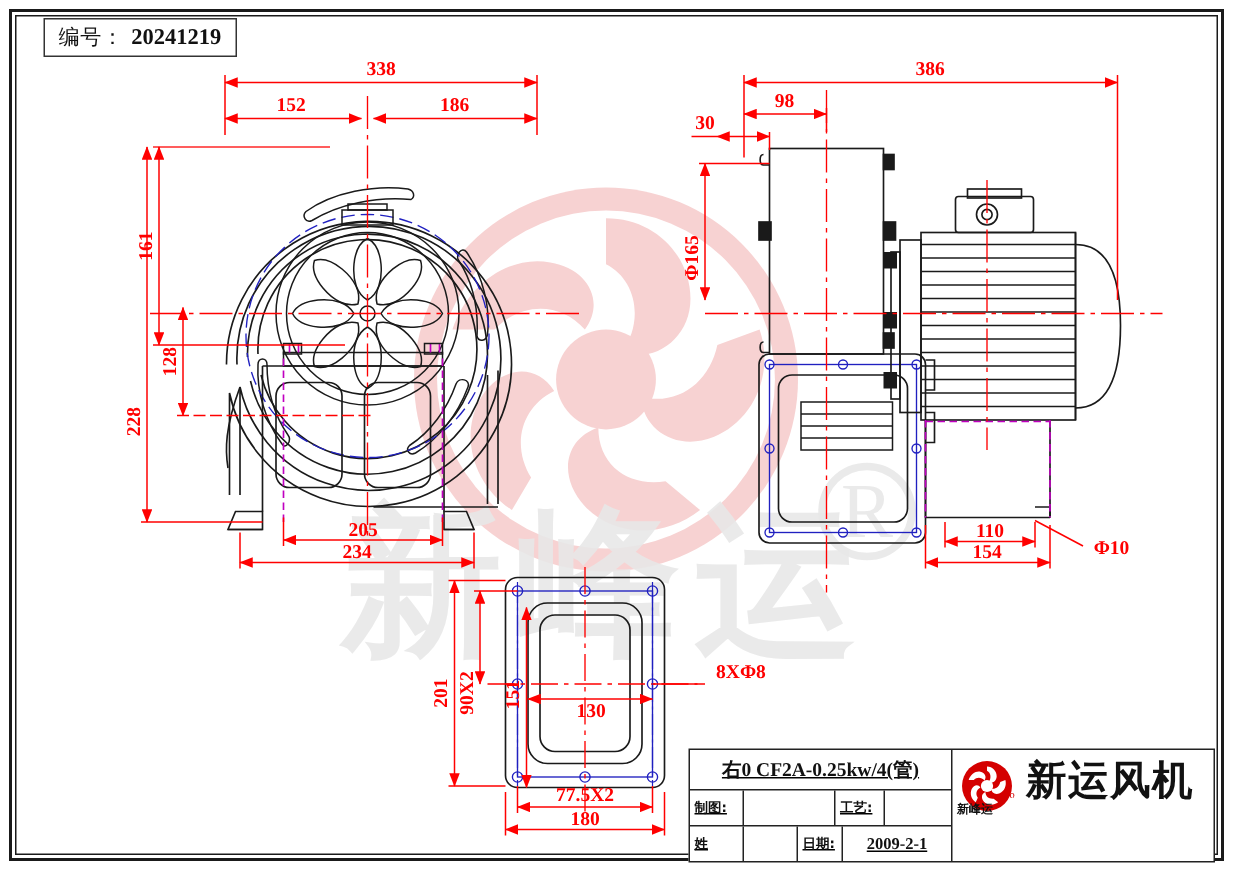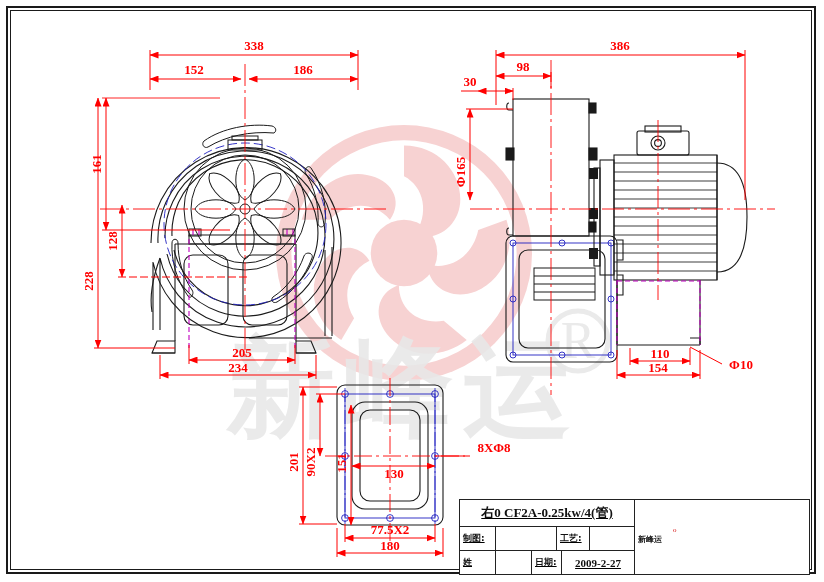--- a/index.html
+++ b/index.html
@@ -376,40 +376,60 @@
       <text class="dimtxt" x="390" y="534" text-anchor="middle">77.5X2</text>
       <text class="dimtxt" x="390" y="550" text-anchor="middle">180</text>
     </g>
 
     </g>
   </svg>
 
   <div class="frame"></div>
   <div class="frame-inner"></div>
 
+  <div id="numbox">
+    <span class="lbl">编号：</span>
+    <span class="val">20241219</span>
+  </div>
 
   <div id="titleblock">
     <div id="tb-left">
       <div id="tb-model">右0  CF2A-0.25kw/4(管)</div>
 
       <div class="tb-row">
         <div class="tb-cell" style="width:36px">制图:</div>
         <div class="tb-cell" style="width:61px"></div>
         <div class="tb-cell" style="width:33px">工艺:</div>
         <div class="tb-cell nob" style="flex:1"></div>
       </div>
 
 
       <div class="tb-row">
         <div class="tb-cell" style="width:36px">姓</div>
         <div class="tb-cell" style="width:36px"></div>
         <div class="tb-cell" style="width:30px">日期:</div>
-        <div class="tb-cell tb-val nob" style="flex:1">2009-2-27</div>
+        <div class="tb-cell tb-val nob" style="flex:1">2009-2-1</div>
       </div>
     </div>
 
     <div id="tb-right">
+      <div id="logo-wrap">
+        <div id="logo-mark">
+          <svg viewBox="0 0 100 100" width="34" height="34">
+            <circle cx="50" cy="50" r="49" fill="#d40000"></circle>
+            <g fill="#ffffff">
+              <path d="M50,12 C61,12 69,21 69,31 C69,40 61,46 53,43 C59,35 58,24 50,20 Z"></path>
+              <path d="M86,38 C89,49 84,60 75,64 C67,68 59,64 58,55 C67,57 74,51 76,42 Z"></path>
+              <path d="M72,82 C63,89 51,88 44,81 C38,74 39,65 47,62 C47,71 54,76 63,75 Z"></path>
+              <path d="M28,82 C19,76 16,65 20,56 C24,48 33,46 37,53 C29,57 27,66 32,73 Z"></path>
+              <path d="M14,38 C18,27 28,20 37,22 C46,24 50,32 45,39 C39,32 30,32 24,38 Z"></path>
+            </g>
+            <circle cx="50" cy="50" r="12" fill="#ffffff"></circle>
+          </svg>
+        </div>
+        <div id="logo-big" class="cjk">新运风机</div>
+      </div>
       <div id="logo-cn-small" class="cjk">新峰运</div>
       <div id="logo-reg">o</div>
     </div>
   </div>
 
 </div>
 
 </body></html>

